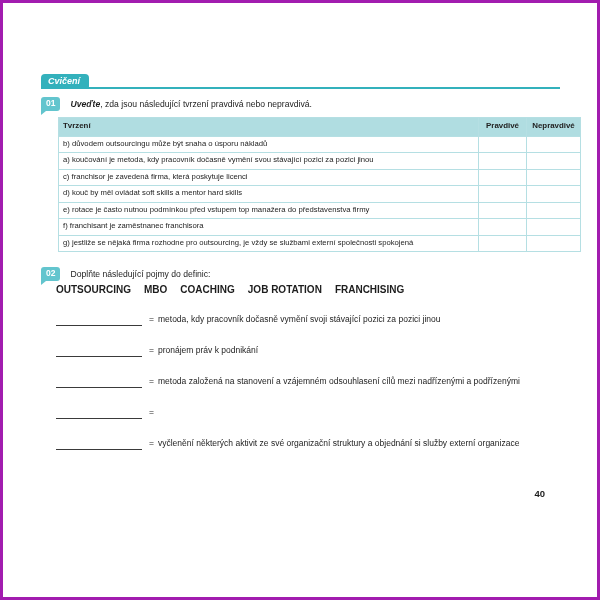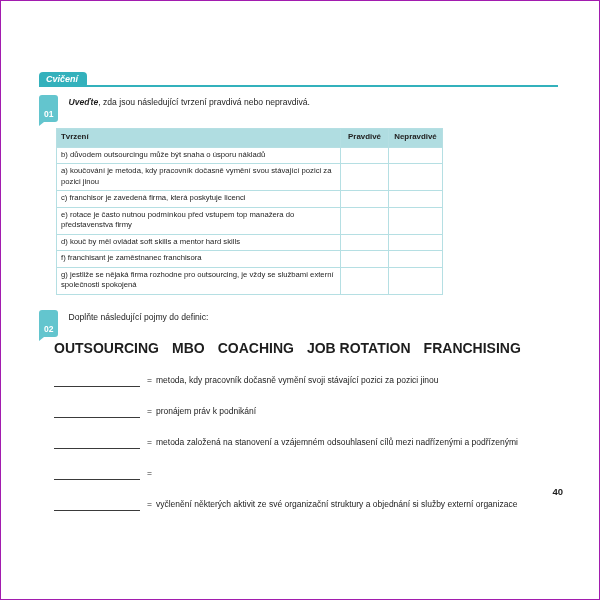--- a/index.html
+++ b/index.html
@@ -1,68 +1,68 @@
 <!DOCTYPE html>
 <html><head>
 <meta charset="utf-8">
 <style>
   html,body{margin:0;padding:0;background:#fff;}
   .page{
     width:600px;height:600px;box-sizing:border-box;position:relative;
-    background:#fff;border:1px solid #a21caf;
+    background:#fff;border:3px solid #a21caf;
     font-family:"Liberation Sans", sans-serif;color:#1d1d1d;overflow:hidden;
   }
   .content{position:absolute;left:38px;top:70px;width:519px;}
 
   
   .section-head{position:relative;height:14px;border-bottom:2px solid #33b1bc;}
   .tab{
     position:absolute;left:0;bottom:-2px;background:#33b1bc;color:#fff;
     font-weight:bold;font-style:italic;font-size:9px;line-height:12px;
     padding:1px 9px 2px 7px;border-radius:4px 4px 3px 0;
   }
 
   
   .ex-row{display:flex;align-items:flex-start;margin-top:8px;}
   .badge{
     background:#63c5ce;color:#fff;font-weight:bold;font-size:8.5px;line-height:11px;
-    padding:14px 5px 2px 5px;border-radius:3px 3px 3px 0;position:relative;
+    padding:1px 5px 2px 5px;border-radius:3px 3px 3px 0;position:relative;
     margin-right:10px;flex:none;
   }
   .badge::after{
     content:"";position:absolute;left:0;bottom:-4px;width:0;height:0;
     border-top:4px solid #63c5ce;border-right:5px solid transparent;
   }
   .instr{font-size:8.6px;line-height:13px;padding-top:1px;}
   .instr b{font-style:italic;}
 
   
   table.tf{
-    border-collapse:collapse;margin:6px 0 4px 17px;width:387px;
+    border-collapse:collapse;margin:6px 0 4px 17px;width:523px;
     font-size:7.7px;line-height:10.5px;table-layout:fixed;
   }
   table.tf th,table.tf td{
     border:1px solid #b5dfe3;padding:2px 4px 3px 4px;text-align:left;vertical-align:top;
   }
   table.tf th{
     background:#b0dde1;font-weight:bold;font-size:7.9px;padding:3px 4px 4px 4px;color:#222;
   }
   table.tf th.c,table.tf td.c{text-align:center;}
   col.col-true{width:48px;}  col.col-false{width:54px;}
   table.tf td{height:10px;}
 
   
-  .terms{margin:3px 0 0 15px;font-weight:bold;font-size:14px;display:flex;gap:13px;}
+  .terms{margin:3px 0 0 15px;font-weight:bold;font-size:10px;display:flex;gap:13px;}
   .defs{margin-left:15px;font-size:8.5px;}
   .def{display:flex;align-items:flex-end;margin-top:18px;}
   .def .blank{width:86px;height:10px;border-bottom:1px solid #3a3a3a;flex:none;}
   .def .eq{margin:0 4px 0 7px;flex:none;line-height:13px;}
   .def .def-text{max-width:402px;line-height:13px;}
 
-  .page-number{position:absolute;right:36px;top:485px;font-weight:bold;font-size:9.5px;margin-left:28px;}
+  .page-number{position:absolute;right:52px;top:485px;font-weight:bold;font-size:9.5px;margin-left:28px;}
 </style>
 </head>
 <body>
 
 <div class="page">
   <div class="content">
 
     <div class="section-head">
       <span class="tab">Cvičení</span>
     </div>
@@ -95,26 +95,26 @@
             <td>a) koučování je metoda, kdy pracovník dočasně vymění svou stávající pozici za pozici jinou</td>
             <td class="c"></td>
             <td class="c"></td>
           </tr>
           <tr>
             <td>c) franchisor je zavedená firma, která poskytuje licenci</td>
             <td class="c"></td>
             <td class="c"></td>
           </tr>
           <tr>
-            <td>e) rotace je často nutnou podmínkou před vstupem top manažera do představenstva firmy</td>
+            <td>d) kouč by měl ovládat soft skills a mentor hard skills</td>
             <td class="c"></td>
             <td class="c"></td>
           </tr>
           <tr>
-            <td>d) kouč by měl ovládat soft skills a mentor hard skills</td>
+            <td>e) rotace je často nutnou podmínkou před vstupem top manažera do představenstva firmy</td>
             <td class="c"></td>
             <td class="c"></td>
           </tr>
           <tr>
             <td>f) franchisant je zaměstnanec franchisora</td>
             <td class="c"></td>
             <td class="c"></td>
           </tr>
           <tr>
             <td>g) jestliže se nějaká firma rozhodne pro outsourcing, je vždy se službami externí společnosti spokojená</td>

